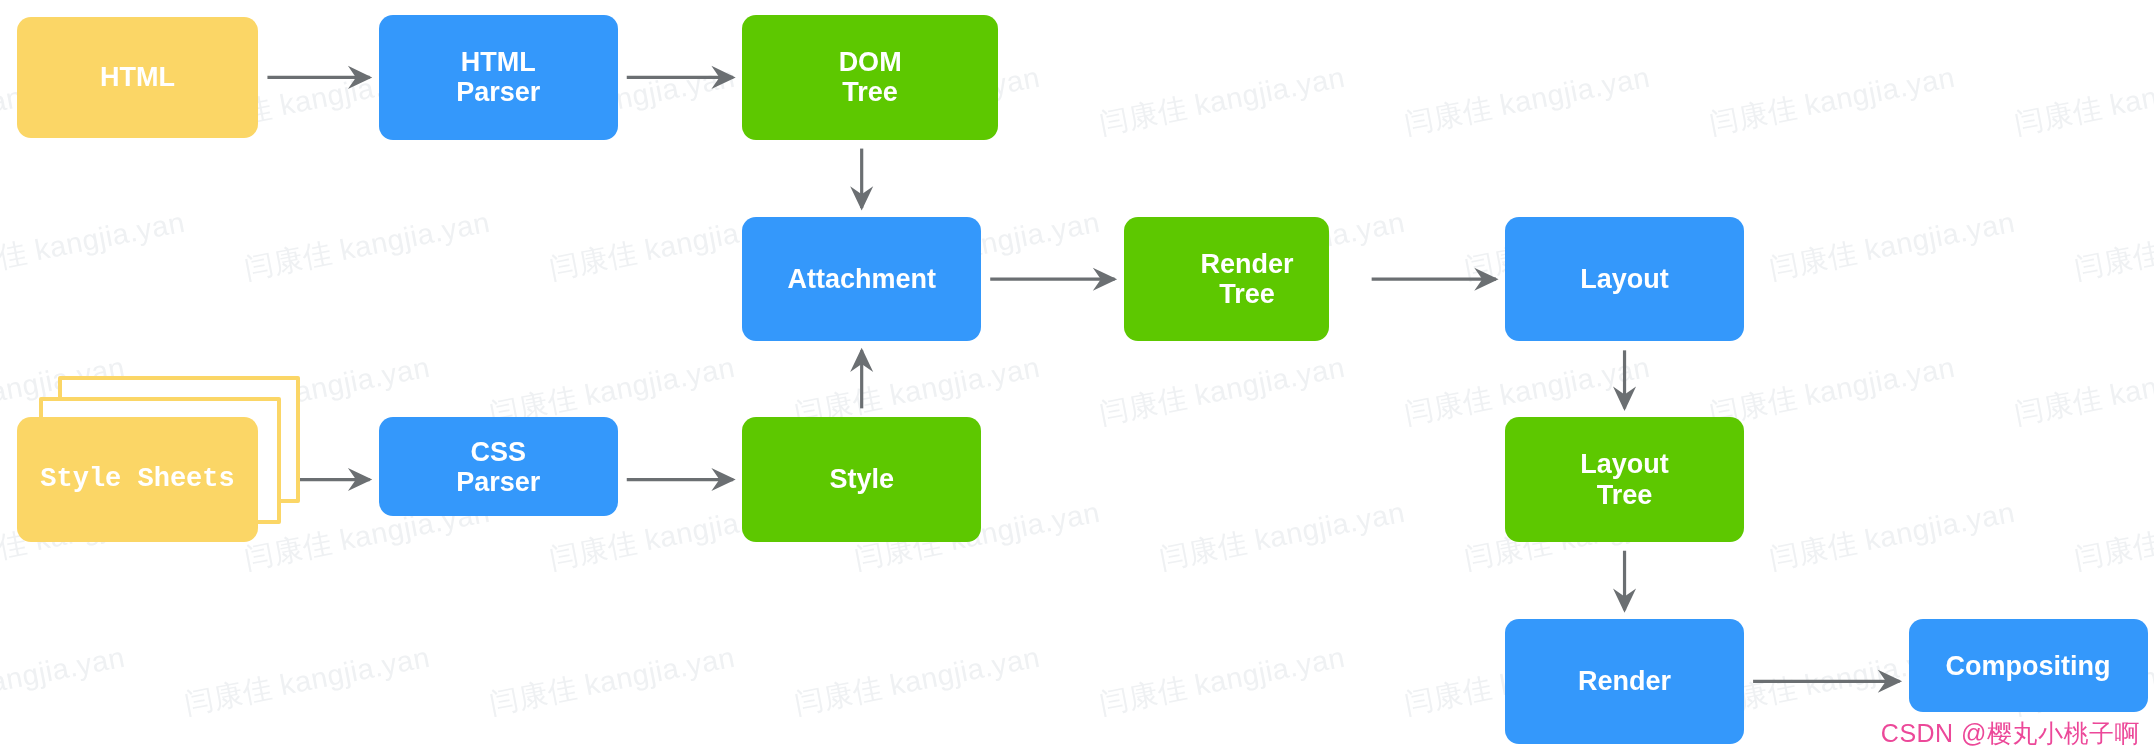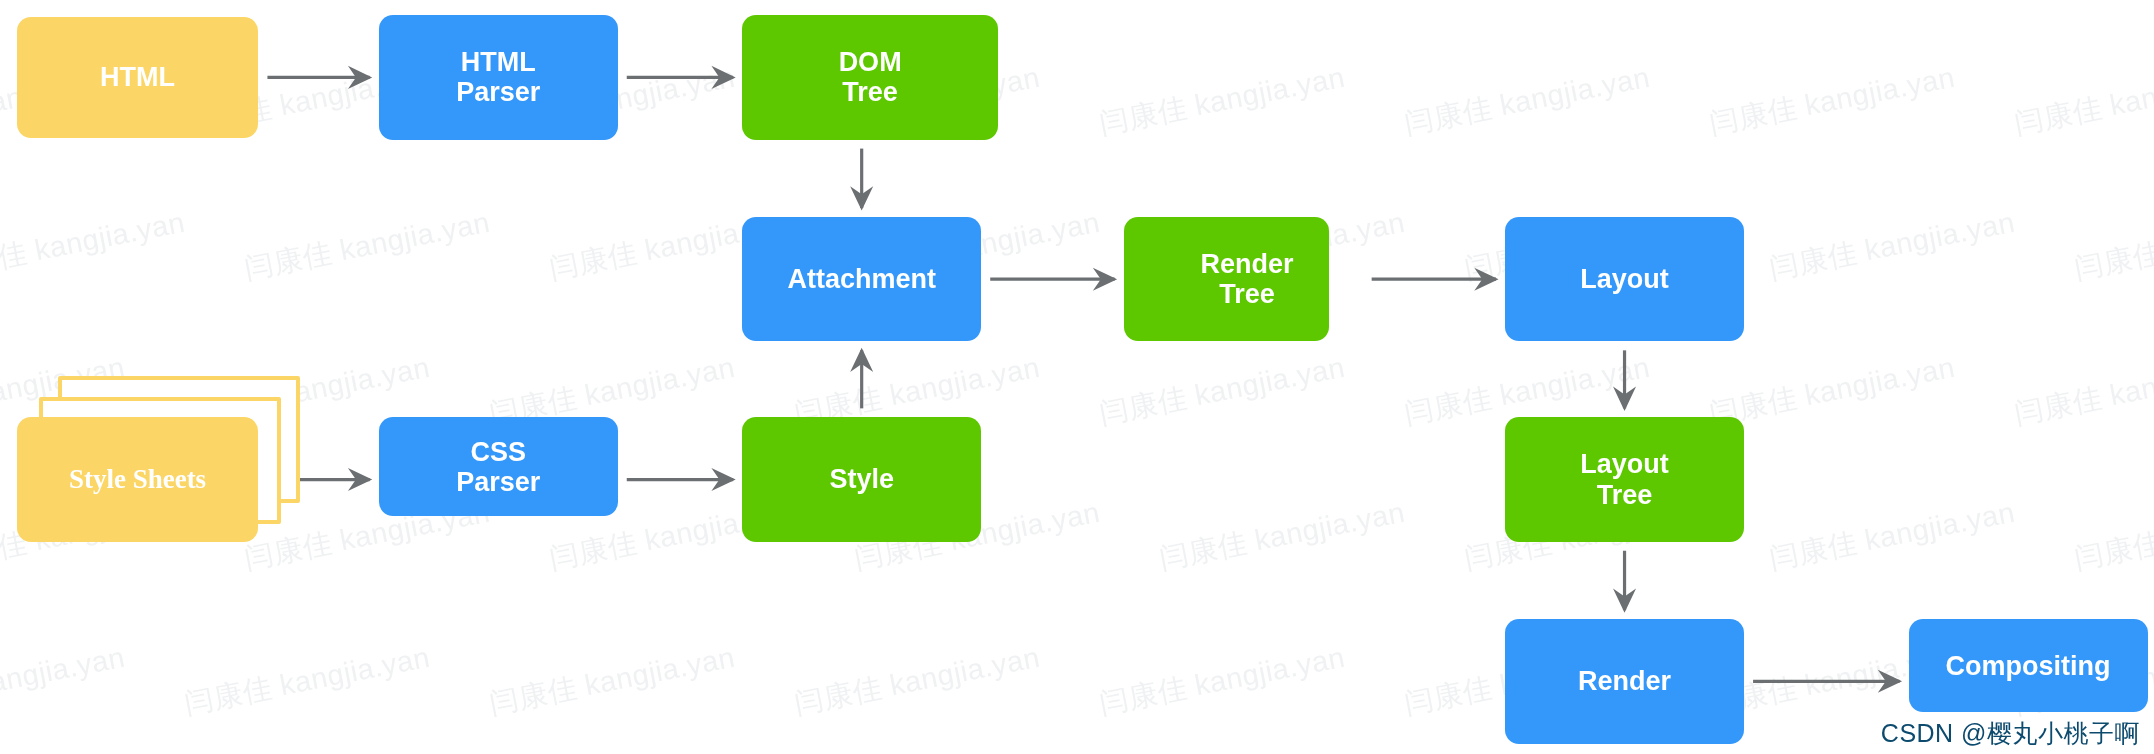--- a/index.html
+++ b/index.html
@@ -84,32 +84,32 @@
     background:#fbd666;
     border-radius:14px;
     display:flex;
     align-items:center;
     justify-content:center;
     text-align:center;
     color:#ffffff;
     font-weight:bold;
     font-size:27px;
     line-height:1.18;
-    font-family:Liberation Serif, serif;
+    font-family:Liberation Mono, monospace;
   }
 
   
   #csdn-credit {
     position:absolute;
     right:14px;
     bottom:4px;
     z-index:6;
     font-family:"Liberation Sans", sans-serif;
     font-size:25px;
-    color:#0c4a6e;
+    color:#ec4899;
     white-space:nowrap;
     letter-spacing:0.5px;
   }
 </style>
 </head>
 <body>
 
 <div id="canvas">
 
   <div id="watermark-layer">

